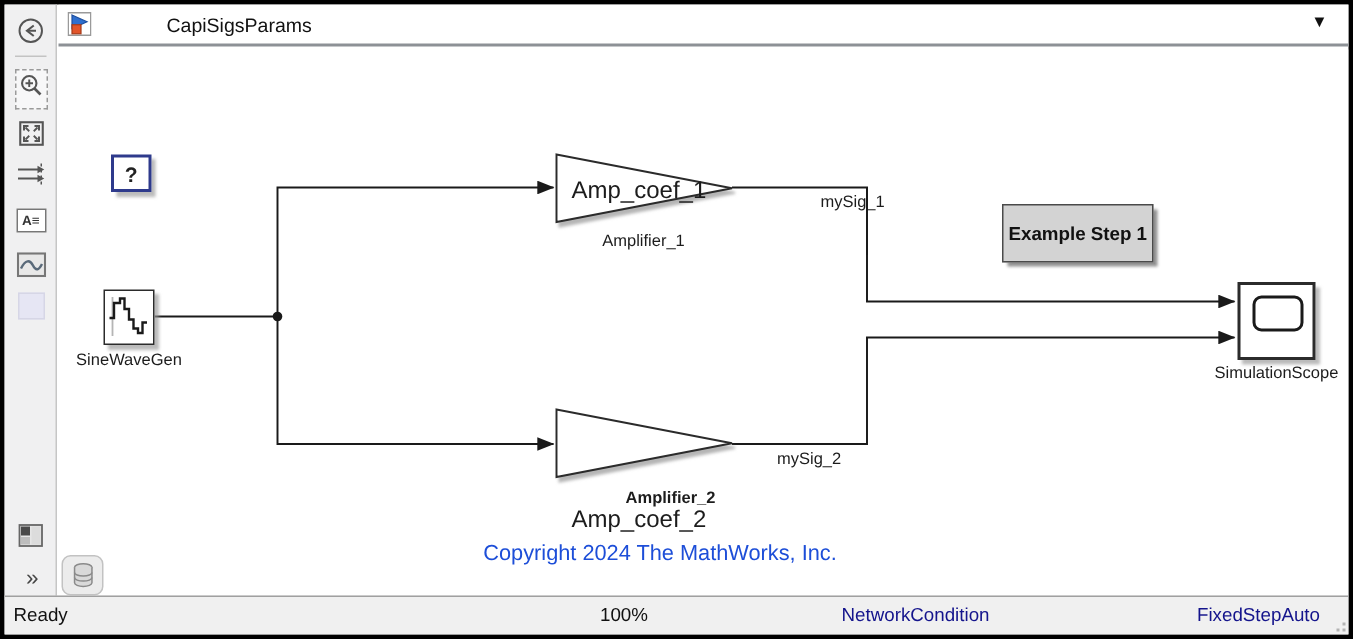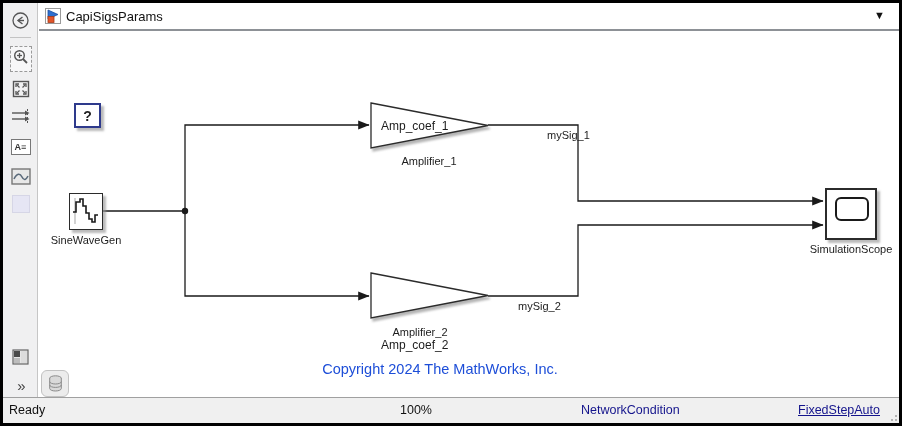--- a/index.html
+++ b/index.html
@@ -17,21 +17,21 @@
   .tb-sep { position:absolute; left:7px; width:21px; height:1px; background:#c3c3c3; }
   .zoom-active { border:1px dashed #9a9a9a; padding:2px; background:#f7f7f8; }
   .swatch-blank { width:18px; height:18px; background:#e6e6f4; border:1px solid #d6d6e6; }
   .glyph-chevrons { font-size:15px; color:#444; letter-spacing:-2px; }
   .annot-box { width:20px; height:16px; border:1px solid #777; background:#fff; font-size:9px; color:#333;
                display:flex; align-items:center; justify-content:center; font-weight:bold; }
 
   
   .titlebar {
     position:absolute; left:36px; top:0; right:0; height:28px; background:#fff;
-    border-bottom:2px solid #8d9196; display:flex; align-items:center; padding-left:6px;
+    border-bottom:2px solid #8d9196; display:flex; align-items:center; padding-left:6px;gap:45px;
   }
   .title-text { font-size:13px; color:#111; margin-left:5px; }
   .title-dropdown { position:absolute; right:14px; top:6px; font-size:11px; color:#111; cursor:default; }
 
   
   .canvas { position:absolute; left:36px; top:30px; right:0; bottom:26px; background:#fff; }
 
   .layer { position:absolute; inset:0; }
 
   .block { position:absolute; background:#fff; }
@@ -49,24 +49,24 @@
   .annotation-step {
     position:absolute; left:665px; top:133px; width:101px; height:39px;
     background:#d3d3d3; border:1px solid #4a4a4a; box-shadow:3px 3px 2px #8f8f8f;
     display:flex; align-items:center; justify-content:center;
     font-size:12.5px; font-weight:bold; color:#111;
   }
 
   .blk-label { position:absolute; font-size:11px; color:#1c1c1c; text-align:center; white-space:nowrap; }
   .lbl-sine  { left:23px;  top:231px; width:120px; }
   .lbl-amp1  { left:367px; top:152px; width:118px; }
-  .lbl-amp2  { left:358px; top:323px; width:118px; }
+  .lbl-amp2  { left:385px; top:323px; width:118px;font-weight:bold; }
   .lbl-scope { left:788px; top:240px; width:120px; }
 
-  .gain-text { position:absolute; font-size:12px; color:#1c1c1c; white-space:nowrap; }
+  .gain-text { position:absolute; font-size:16px; color:#1c1c1c; white-space:nowrap; }
   .gain-1 { left:378px; top:116px; }
   .gain-2 { left:378px; top:287px;margin-top:48px; }
 
   .sig-label { position:absolute; font-size:11px; color:#1c1c1c; white-space:nowrap; }
   .sig-1 { left:515px; top:126px;padding-left:29px; }
   .sig-2 { left:515px; top:297px; }
 
   .copyright { position:absolute; left:237px; top:358px; width:400px; text-align:center;
                font-size:14.5px; color:#1d4ed8; white-space:nowrap; }
 
@@ -78,22 +78,22 @@
 
   
   .statusbar {
     position:absolute; left:0; right:0; bottom:0; height:26px; background:#f0f0f0;
     border-top:1px solid #a0a0a0; font-size:12.5px; color:#111;
   }
   .sb-item { position:absolute; top:5px; white-space:nowrap; }
   .sb-ready { left:6px; color:#111; }
   .sb-zoom { left:397px; color:#111;text-align:right; }
   .sb-link { color:#14148c; }
-  .sb-network { left:578px;text-align:center; }
-  .sb-solver { left:795px;text-decoration:underline; }
+  .sb-network { left:558px;text-align:center; }
+  .sb-solver { left:795px; }
   .grip { position:absolute; right:2px; bottom:2px; width:10px; height:10px; }
   .grip i { position:absolute; width:2px; height:2px; background:#b3b3b3; }
 </style>
 </head>
 <body>
 
 <div class="frame">
 
   <div class="toolbar">
 
@@ -214,20 +214,23 @@
 
       <div class="gain-text gain-1">Amp_coef_1</div>
       <div class="blk-label lbl-amp1">Amplifier_1</div>
 
       <div class="gain-text gain-2">Amp_coef_2</div>
       <div class="blk-label lbl-amp2">Amplifier_2</div>
 
       <div class="sig-label sig-1">mySig_1</div>
       <div class="sig-label sig-2">mySig_2</div>
 
+      <div class="annotation-step">
+        <span>Example Step 1</span>
+      </div>
 
       <div class="block shadowed scope-block">
         <div class="scope-screen"></div>
       </div>
       <div class="blk-label lbl-scope">SimulationScope</div>
 
       <div class="copyright">Copyright 2024 The MathWorks, Inc.</div>
     </div>
 
     <div class="data-badge">

